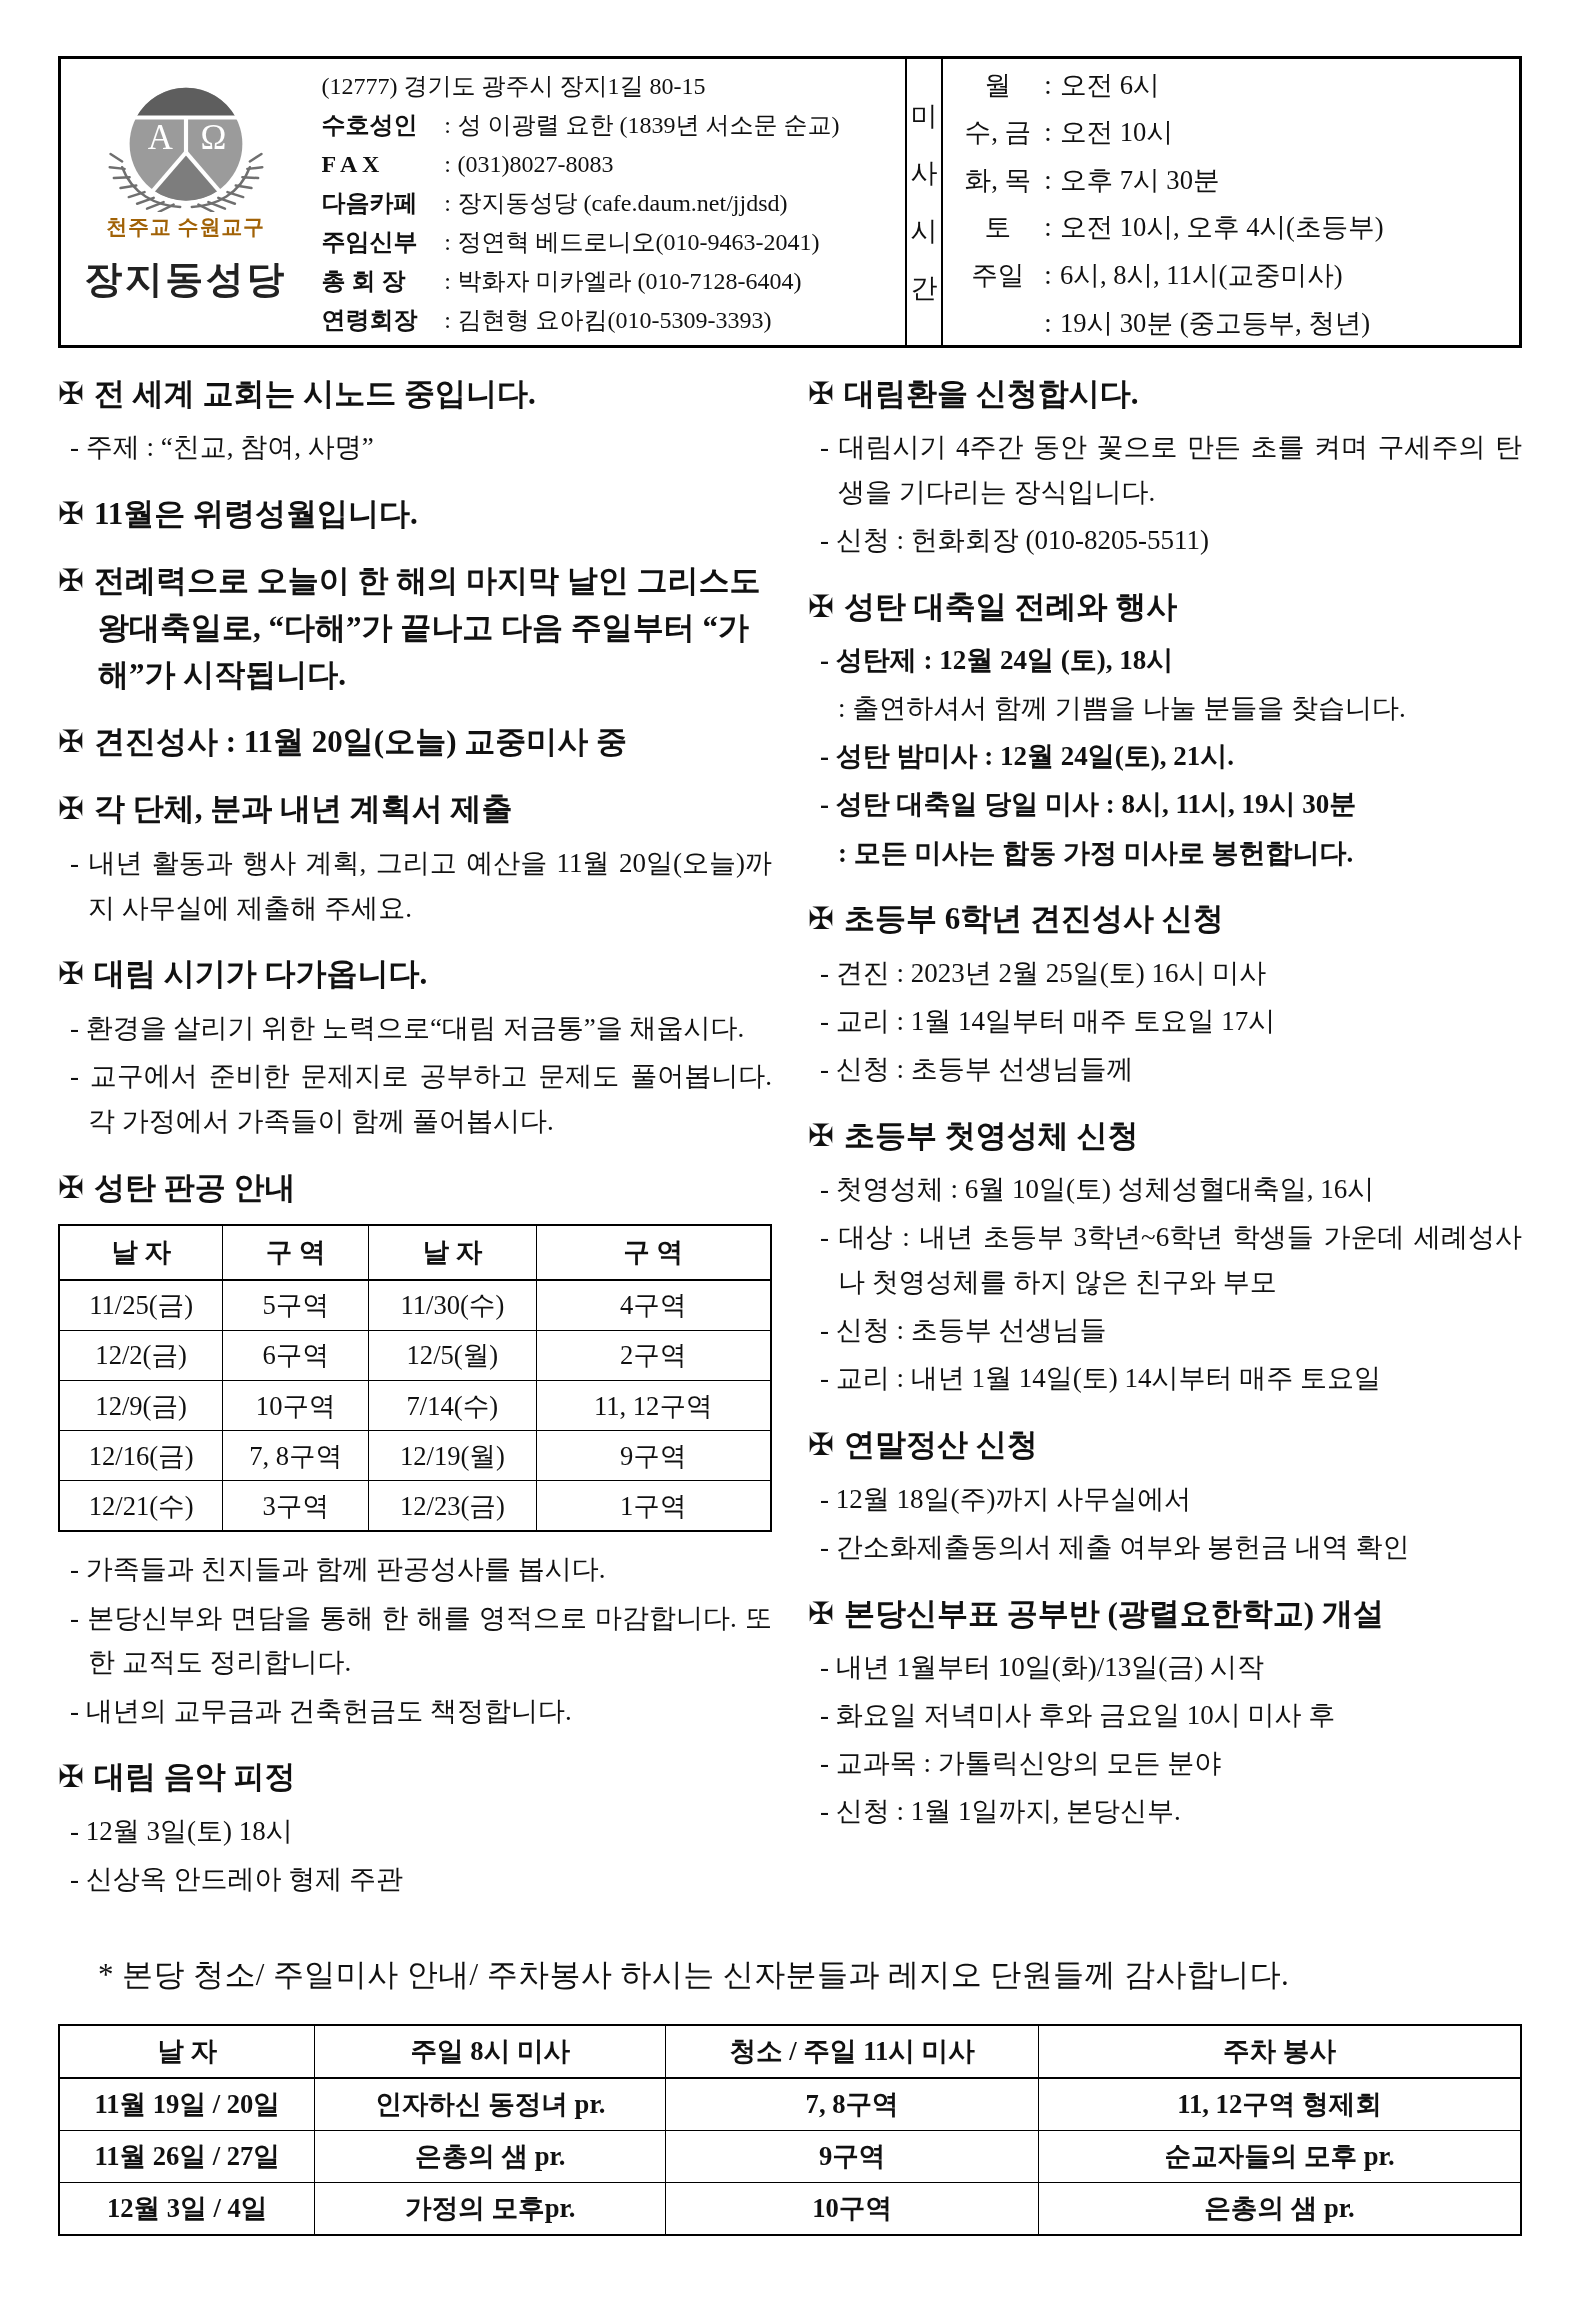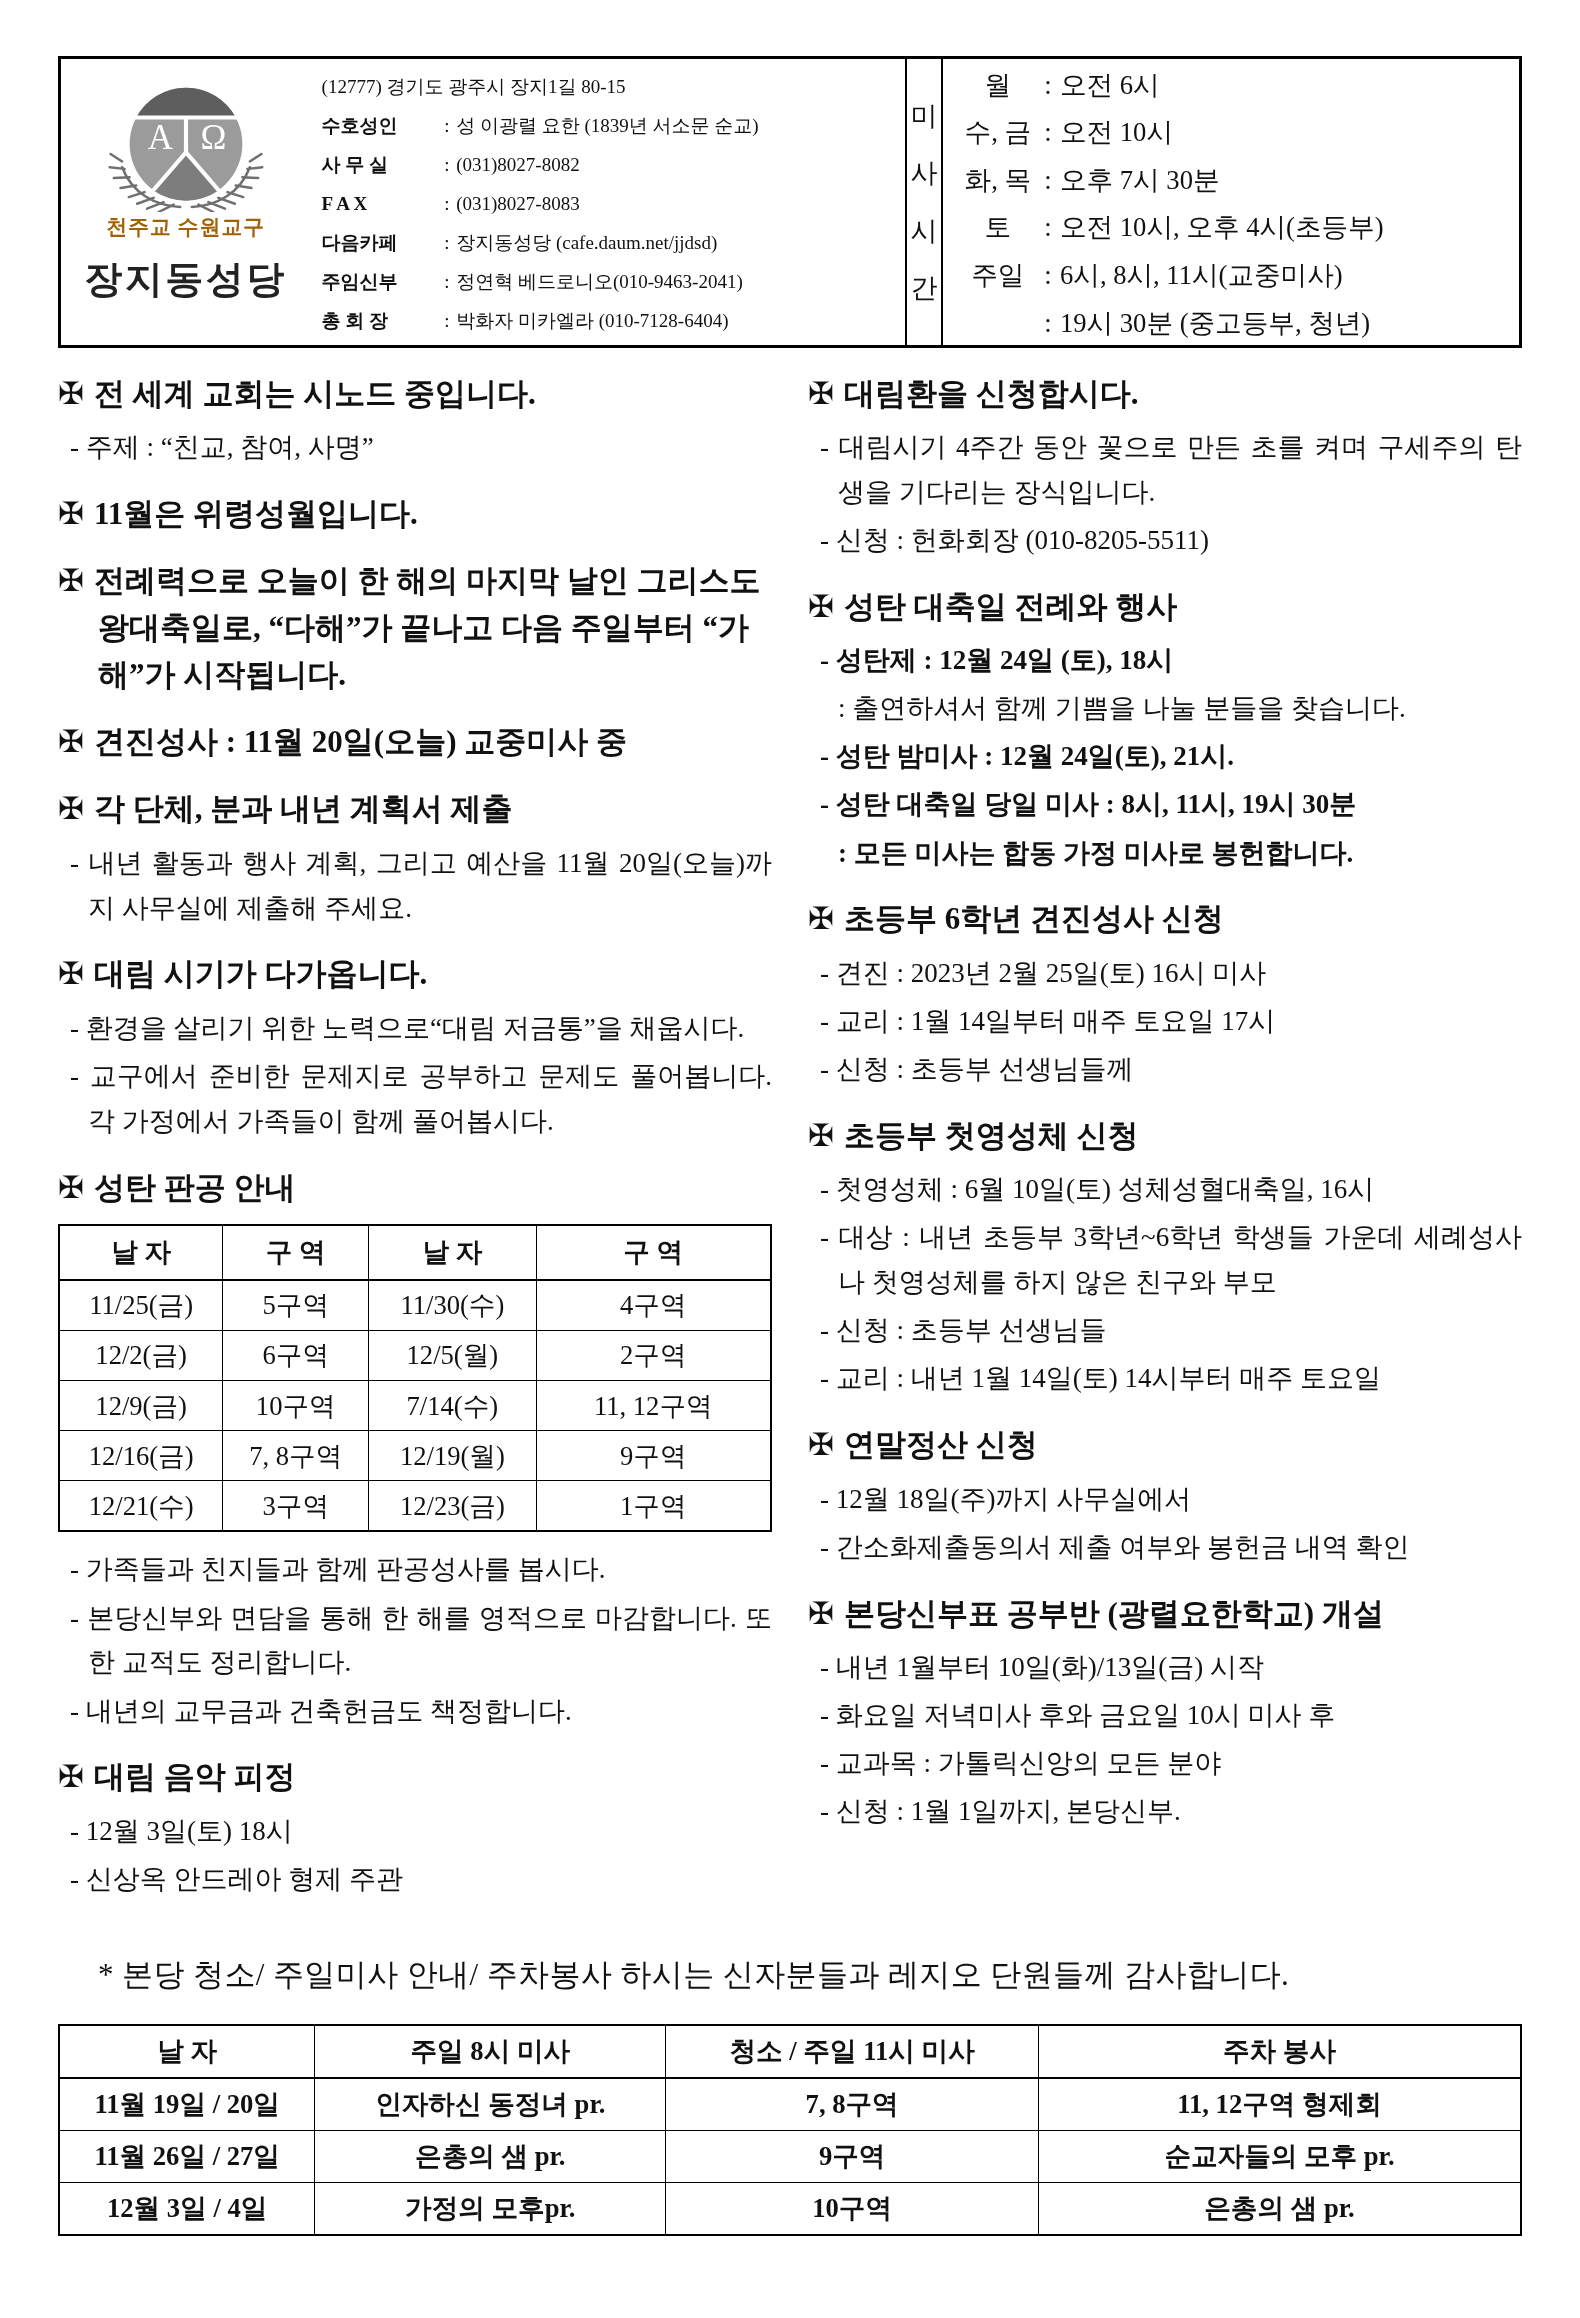--- a/index.html
+++ b/index.html
@@ -15,21 +15,21 @@
   .hbox {
     border:3.3px solid #000; display:flex; align-items:stretch;
     height:292px; overflow:hidden;
   }
   .logo-cell { width:249px; display:flex; flex-direction:column; align-items:center; justify-content:flex-start; padding-top:21.6px; }
   .logo-svg { width:178px; height:131px; display:block; }
   .logo-diocese { font-size:21px; font-weight:bold; letter-spacing:0.8px; margin-top:1.7px; color:#a16207; }
   .logo-parish { font-size:38px; font-weight:bold; letter-spacing:2.5px; line-height:1.05; color:#222;margin-top:19px; }
 
   .contact-cell { flex:1; padding:7.5px 5px 5px 11.6px; }
-  .contact-line { font-size:19px; line-height:39px; white-space:nowrap; }
+  .contact-line { font-size:24px; line-height:39px; white-space:nowrap; }
   .contact-line .lbl { display:inline-block; min-width:121px; font-weight:bold; }
   .contact-line .colon { padding:0 6.6px 0 1.7px; }
 
   .mass-label-cell {
     width:38px; border-left:2.5px solid #000; border-right:2.5px solid #000;
     display:flex; flex-direction:column; align-items:center; justify-content:center; gap:21.6px;
     font-size:27px; padding:6.6px 0;
   }
   .mass-times-cell { width:576px; padding:6.6px 3.3px 3.3px 8.3px; display:flex; flex-direction:column; justify-content:space-between; }
   .mass-row { font-size:26.6px; line-height:38px; white-space:nowrap; }
@@ -122,23 +122,20 @@
     </div>
 
     <div class="contact-cell">
       <div class="contact-line">(12777) 경기도 광주시 장지1길 80-15</div>
       <div>
 
       <div class="contact-line">
             <span class="lbl">수호성인</span><span class="colon">:</span><span>성 이광렬 요한 (1839년 서소문 순교)</span>
           </div>
           <div class="contact-line">
-            <span class="lbl">사 무 실</span><span class="colon">:</span><span>(031)8027-8082</span>
-          </div>
-          <div class="contact-line">
             <span class="lbl">F A X</span><span class="colon">:</span><span>(031)8027-8083</span>
           </div>
           <div class="contact-line">
             <span class="lbl">다음카페</span><span class="colon">:</span><span>장지동성당 (cafe.daum.net/jjdsd)</span>
           </div>
           <div class="contact-line">
             <span class="lbl">주임신부</span><span class="colon">:</span><span>정연혁 베드로니오(010-9463-2041)</span>
           </div>
           <div class="contact-line">
             <span class="lbl">총 회 장</span><span class="colon">:</span><span>박화자 미카엘라 (010-7128-6404)</span>

